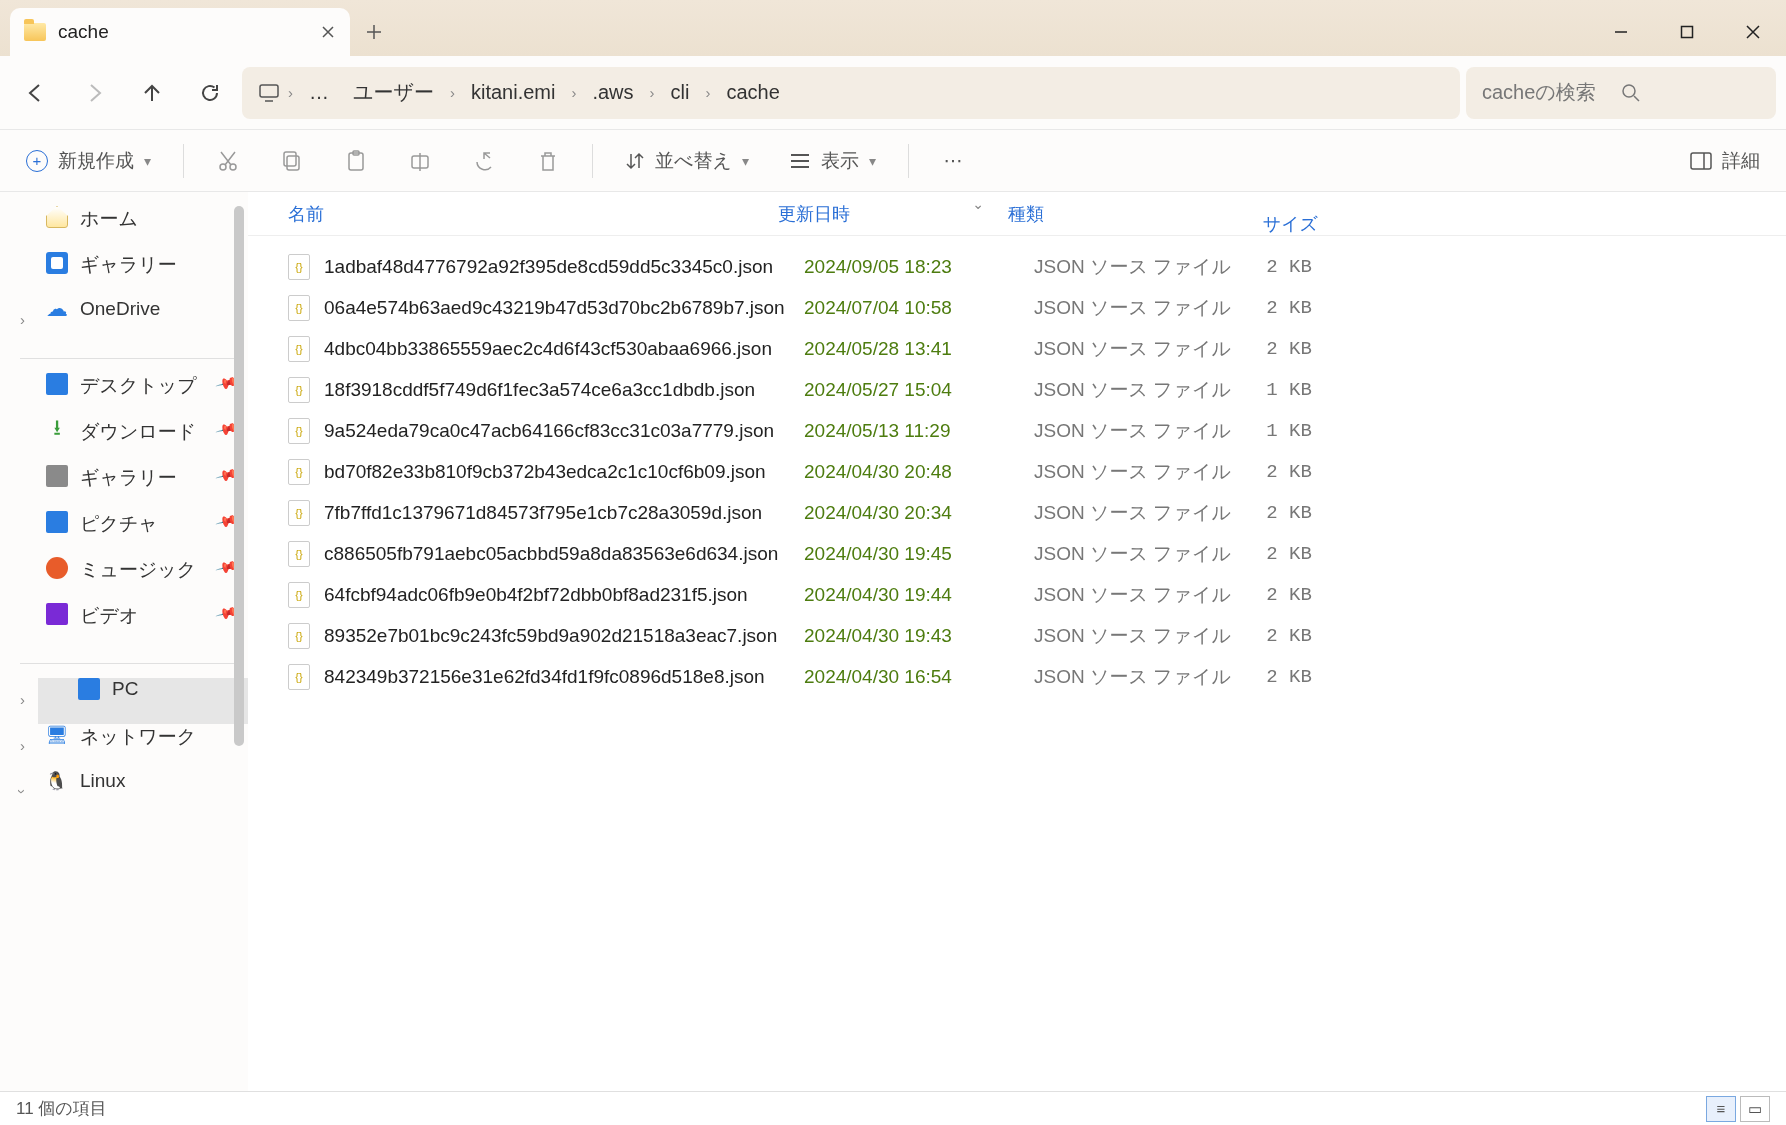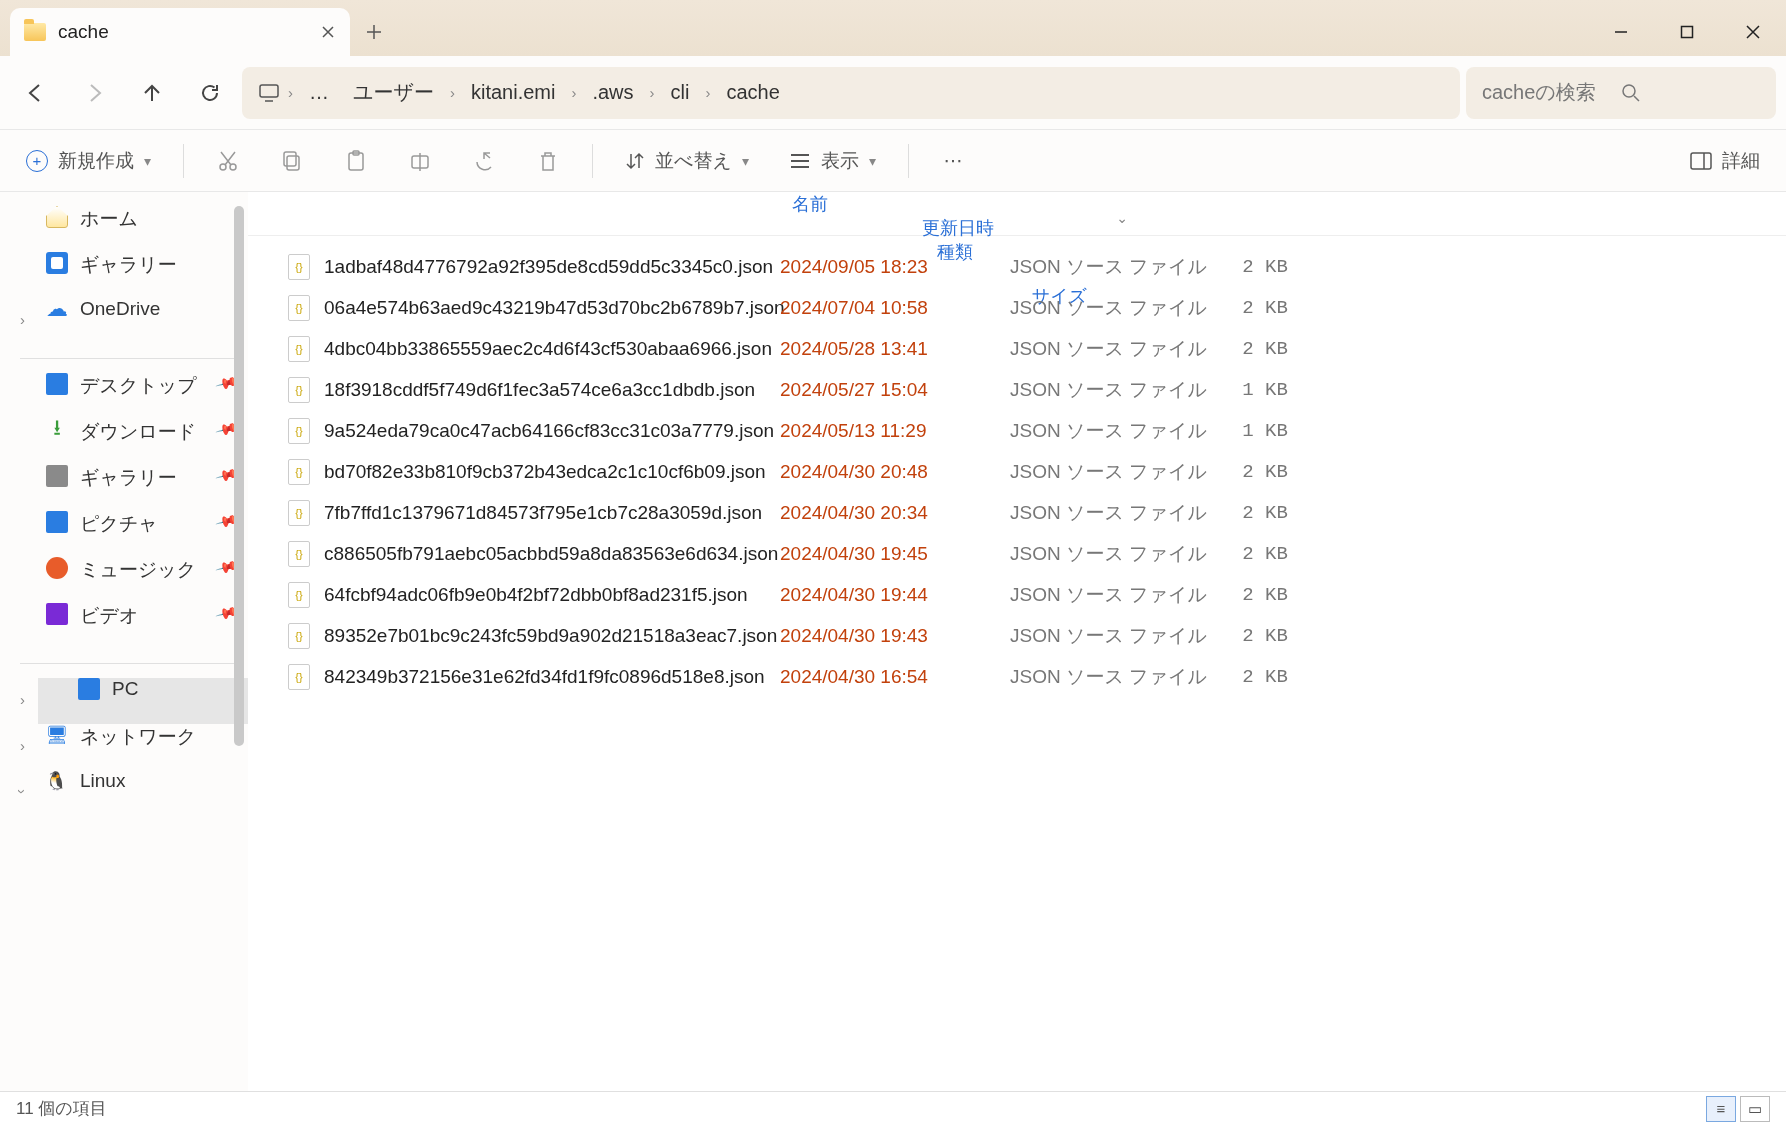--- a/index.html
+++ b/index.html
@@ -57,31 +57,31 @@
 .ic-doc { background:#8a8a8a; border-radius:2px;}
 .ic-pic { background:#2a7de1; border-radius:2px;}
 .ic-music { background:#e85c2a; border-radius:50%;}
 .ic-video { background:#7a2ad6; border-radius:2px;}
 .ic-pc { background:#2a7de1; border-radius:2px;}
 .ic-net { color:#2a7de1;}
 .ic-linux { color:#333;}
 
 
 .files { flex:1; background:#fff; display:flex; flex-direction:column; }
-.cols { display:flex; height:44px; align-items:center; color:#2a6fd6; font-size:18px; border-bottom:1px solid #eee; padding-left: 40px; flex-direction: column;}
+.cols { display:flex; height:44px; align-items:center; color:#2a6fd6; font-size:18px; border-bottom:1px solid #eee; padding-left: 40px;}
 .col-name { width: 490px; }
 .col-date { width: 230px; position:relative;}
 .col-date .sort { position:absolute; right: 24px; top:-6px; font-size:14px; color:#888;}
 .col-type { width: 200px; }
 .col-size { width: 120px; text-align:right; padding-right:10px;margin-top:20px;}
 .rows { padding-top: 10px;}
 .row { display:flex; align-items:center; height:41px; padding-left:40px; font-size:19px;}
 .row .ficon { width:22px; height:26px; border:1px solid #ccc; border-radius:2px; margin-right:14px; display:flex; align-items:center; justify-content:center; font-size:11px; color:#c9a400; background:#fff;}
 .row .name { width: 456px; color:#222;}
-.row .date { width:230px; color:#c2410c;}
+.row .date { width:230px; color:#4d7c0f;margin-left:24px;}
 .row .type { width:200px; color:#777;}
 .row .size { width:120px; text-align:center; padding-right:10px; color:#777;font-family:Liberation Mono, monospace;}
 
 
 .status { height:34px; border-top:1px solid #e0e0e0; display:flex; align-items:center; padding:0 16px; font-size:17px; color:#555;}
 .status .spacer { flex:1; }
 .viewbtn { width:30px; height:26px; border:1px solid #bbb; display:flex; align-items:center; justify-content:center; margin-left:4px; font-size:15px; color:#555;}
 .viewbtn.active { background:#e8f0fc; border-color:#7aa8e0;}
 
 svg { display:block; }

